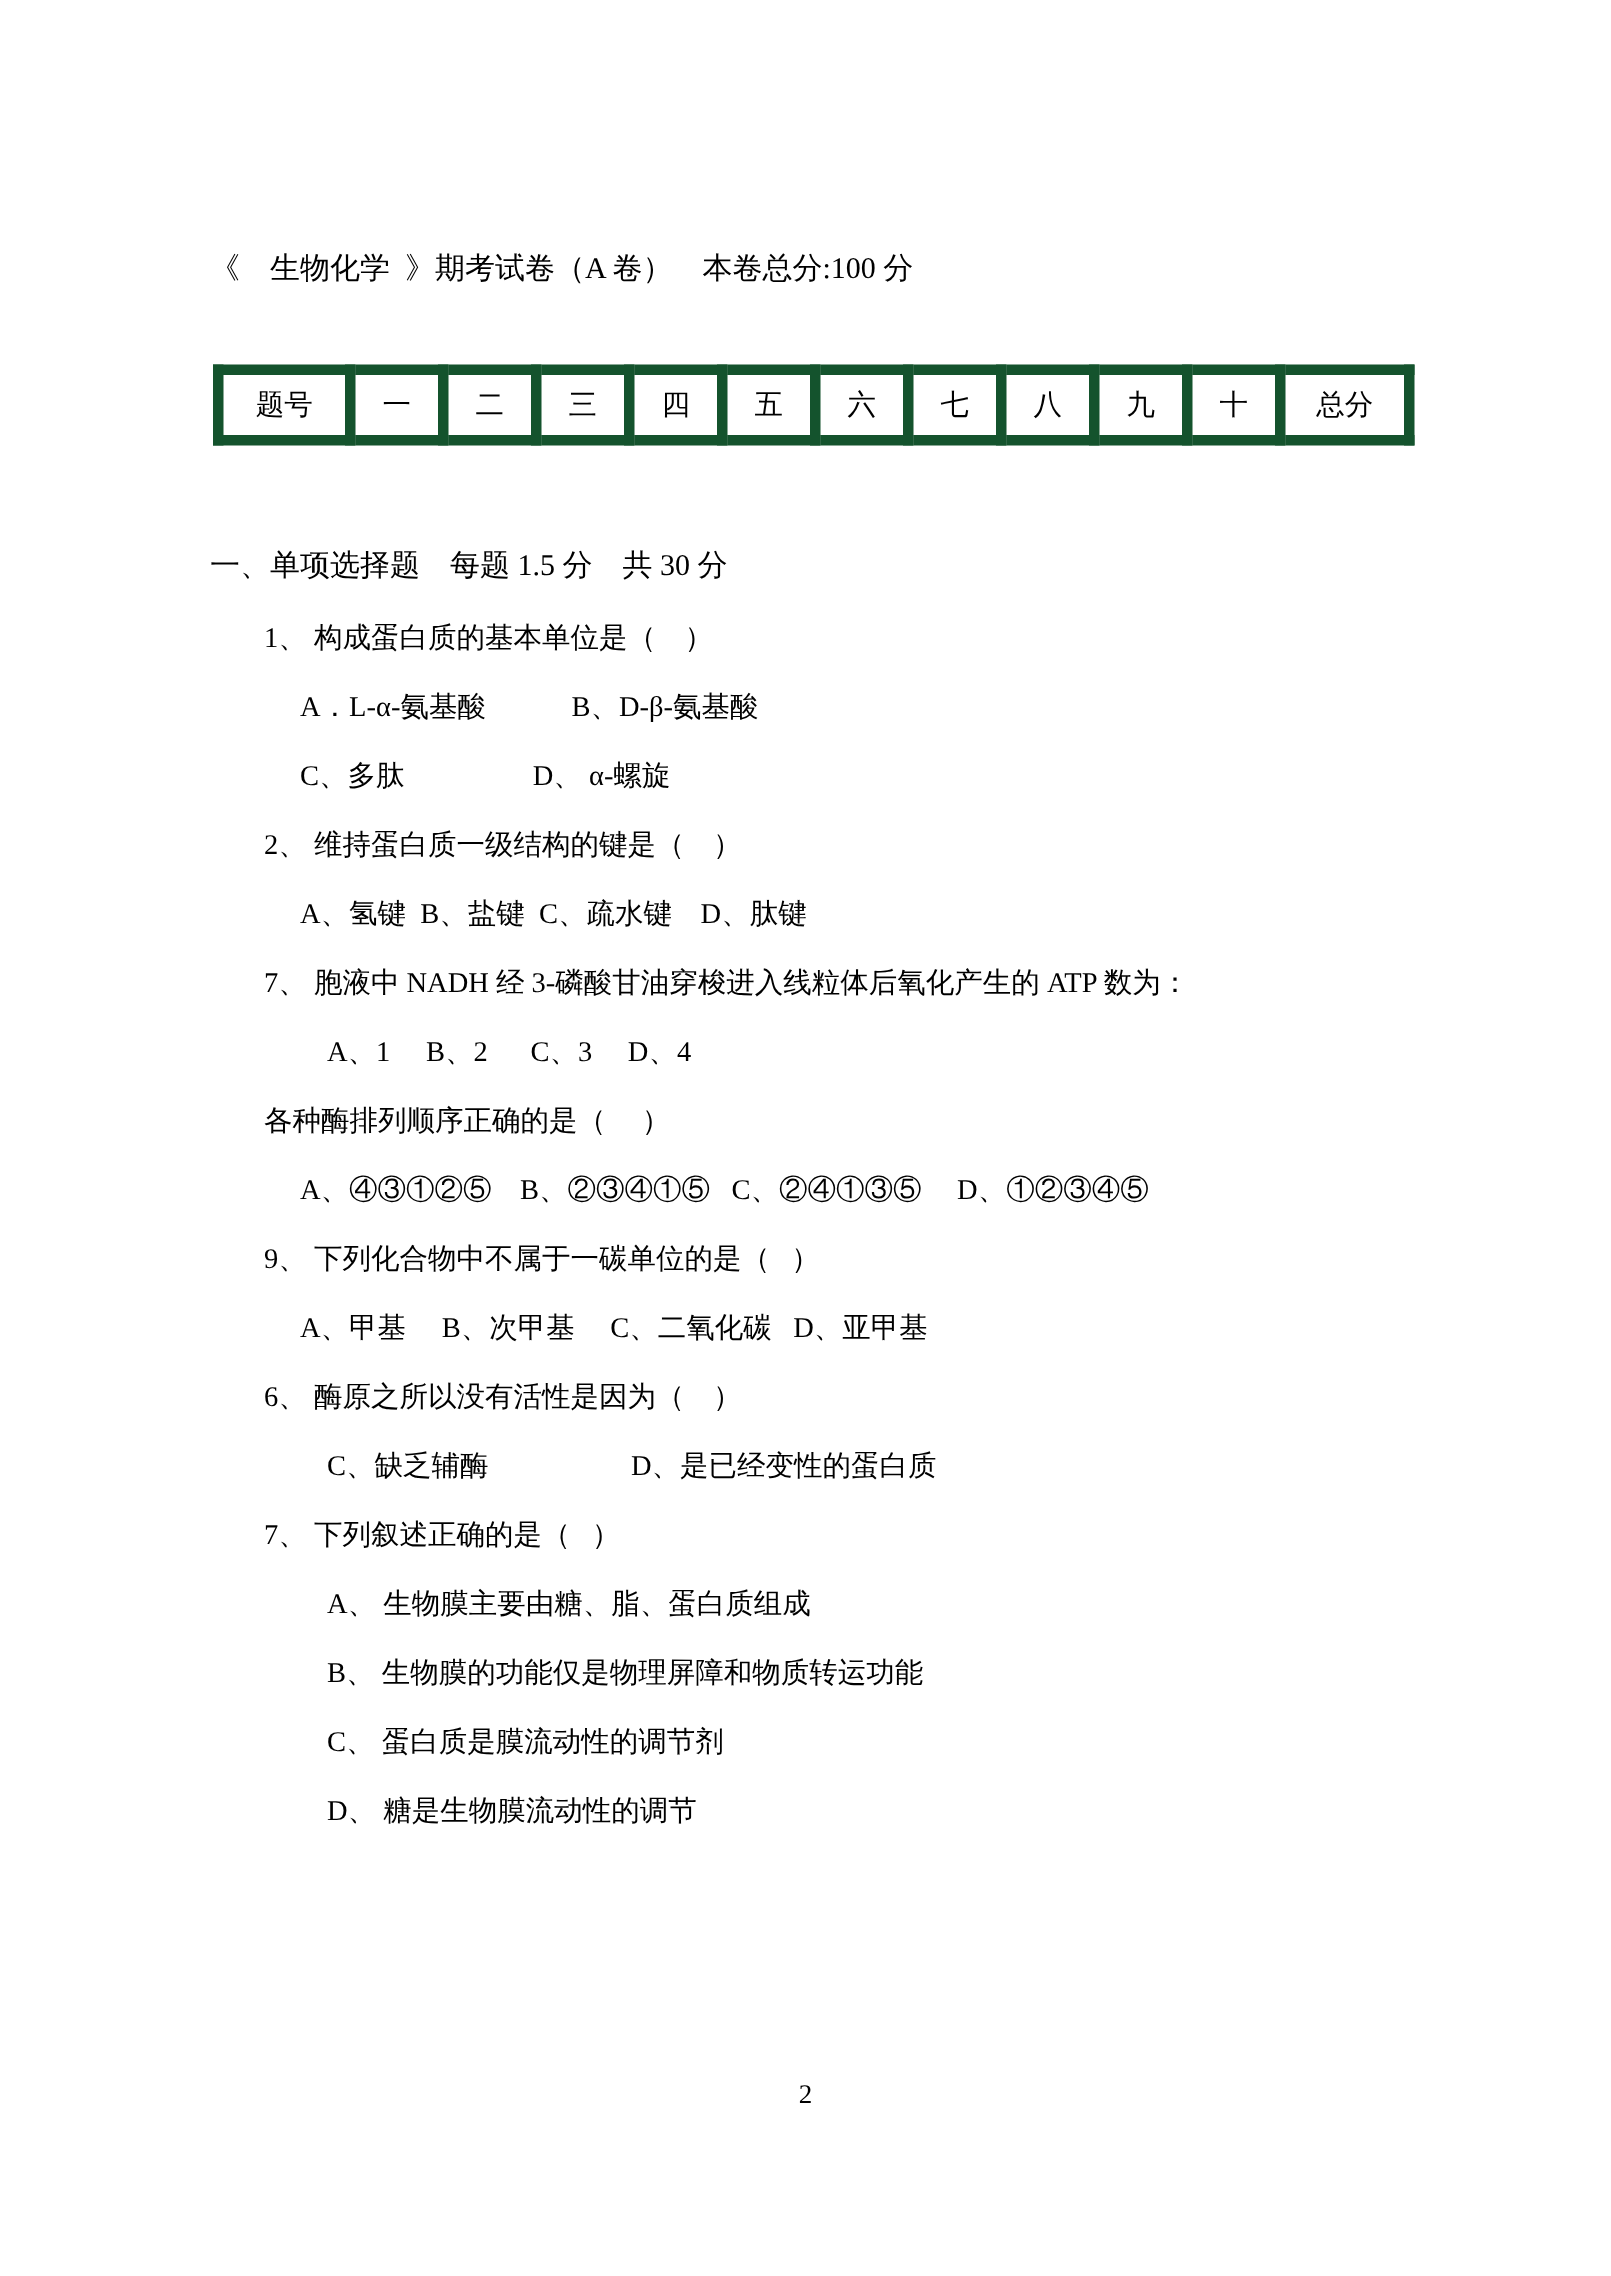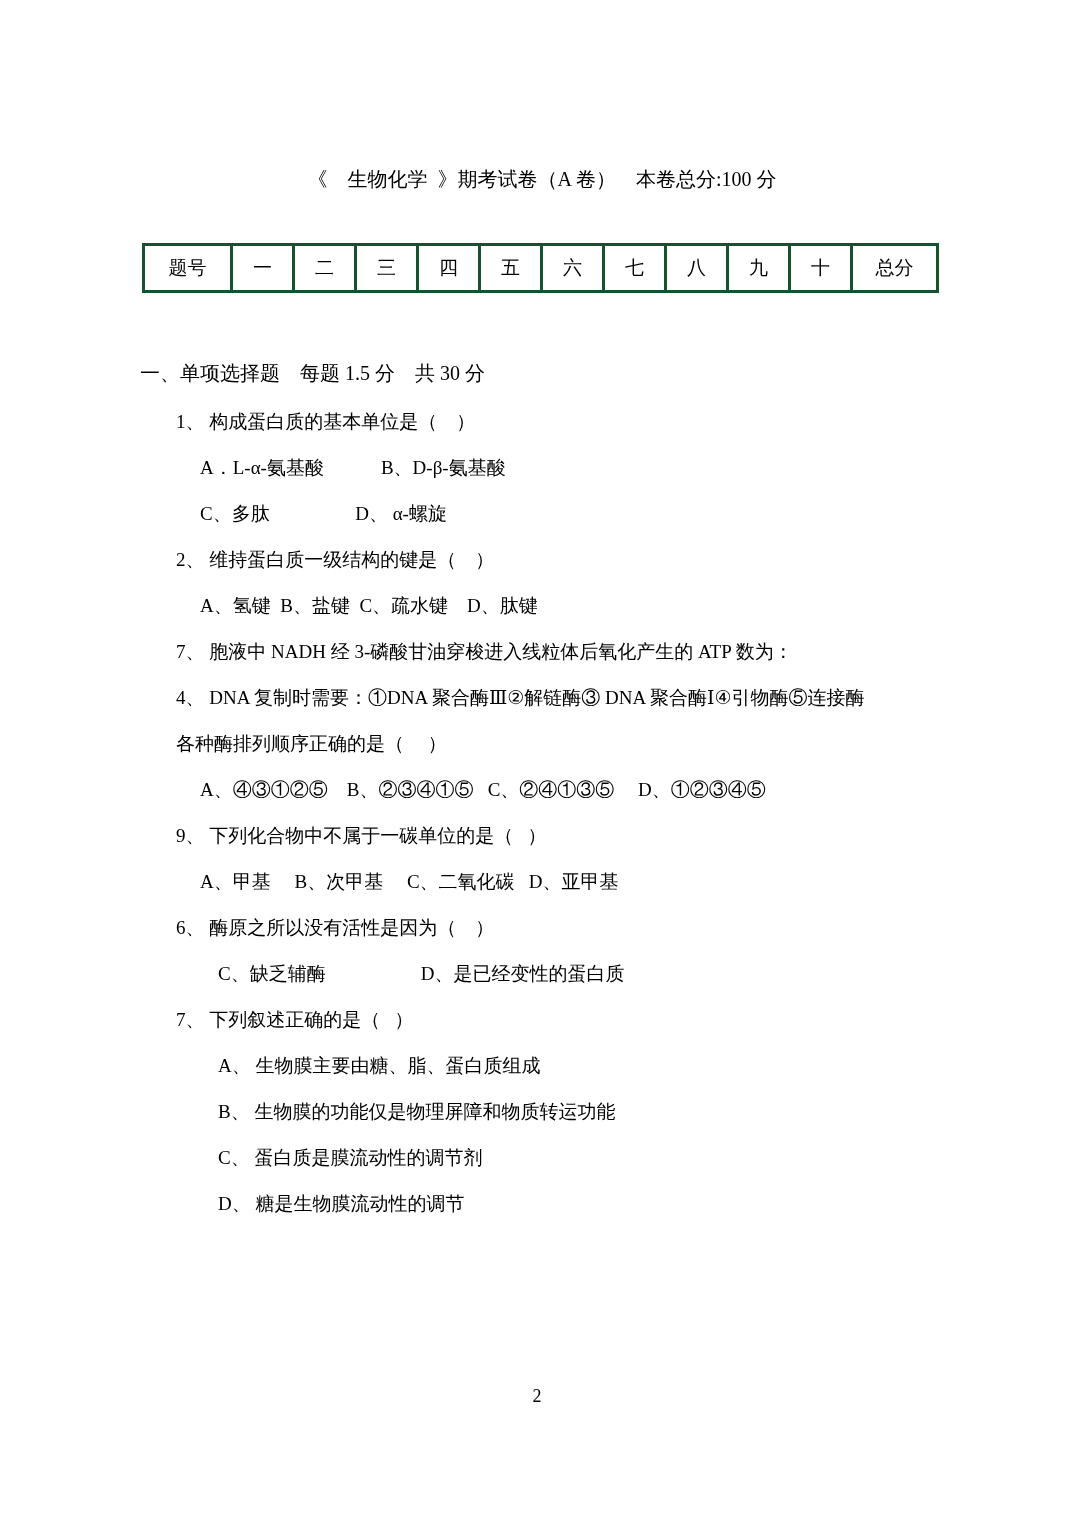--- a/index.html
+++ b/index.html
@@ -14,29 +14,28 @@
     height: 1517px;
     background: #ffffff;
     padding: 165px 130px 0 140px;
     overflow: hidden;
   }
   .title {
     font-size: 20px;
     line-height: 28px;
     white-space: pre;
     margin: 0 0 50px 0;
-    text-align: center;
   }
   table.score-table {
     border-collapse: collapse;
     table-layout: fixed;
     margin-left: 2px;
   }
   table.score-table td {
-    border: 3px solid #14532d;
+    border: 7px solid #14532d;
     text-align: center;
     vertical-align: middle;
     font-size: 19px;
     height: 47px;
     width: 62px;
     padding: 0;
   }
   table.score-table td.label-cell { width: 88px; }
   table.score-table td.wide { width: 86px; }
   .section-heading {
@@ -91,21 +90,21 @@
 
   <div class="section-heading">一、单项选择题    每题 1.5 分    共 30 分</div>
 
   <div class="content">
       <div class="line indent-1">1、 构成蛋白质的基本单位是（    ）</div>
       <div class="line indent-2">A．L-α-氨基酸            B、D-β-氨基酸</div>
       <div class="line indent-2">C、多肽                  D、 α-螺旋</div>
       <div class="line indent-1">2、 维持蛋白质一级结构的键是（    ）</div>
       <div class="line indent-2">A、氢键  B、盐键  C、疏水键    D、肽键</div>
       <div class="line indent-1">7、 胞液中 NADH 经 3-磷酸甘油穿梭进入线粒体后氧化产生的 ATP 数为：</div>
-      <div class="line indent-1">4、 DNA 复制时需要：①DNA 聚合酶Ⅲ②解链酶③ DNA 聚合酶Ⅰ④引物酶⑤连接酶</div>
+      <div class="line indent-3">A、1     B、2      C、3     D、4</div>
       <div class="line indent-1">各种酶排列顺序正确的是（     ）</div>
       <div class="line indent-2">A、④③①②⑤    B、②③④①⑤   C、②④①③⑤     D、①②③④⑤</div>
       <div class="line indent-1">9、 下列化合物中不属于一碳单位的是（   ）</div>
       <div class="line indent-2">A、甲基     B、次甲基     C、二氧化碳   D、亚甲基</div>
       <div class="line indent-1">6、 酶原之所以没有活性是因为（    ）</div>
       <div class="line indent-3">C、缺乏辅酶                    D、是已经变性的蛋白质</div>
       <div class="line indent-1">7、 下列叙述正确的是（   ）</div>
       <div class="line indent-3">A、 生物膜主要由糖、脂、蛋白质组成</div>
       <div class="line indent-3">B、 生物膜的功能仅是物理屏障和物质转运功能</div>
       <div class="line indent-3">C、 蛋白质是膜流动性的调节剂</div>

